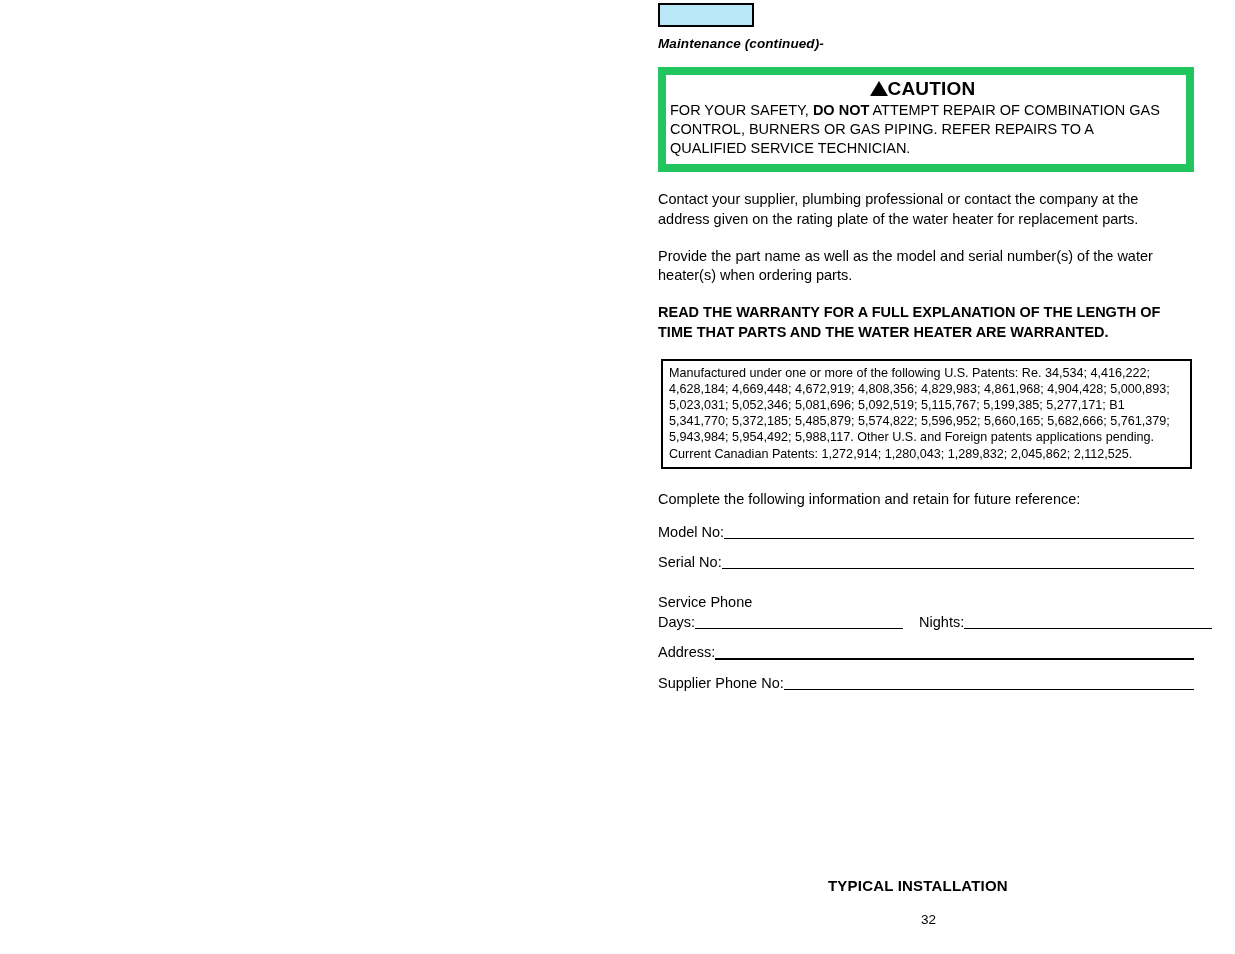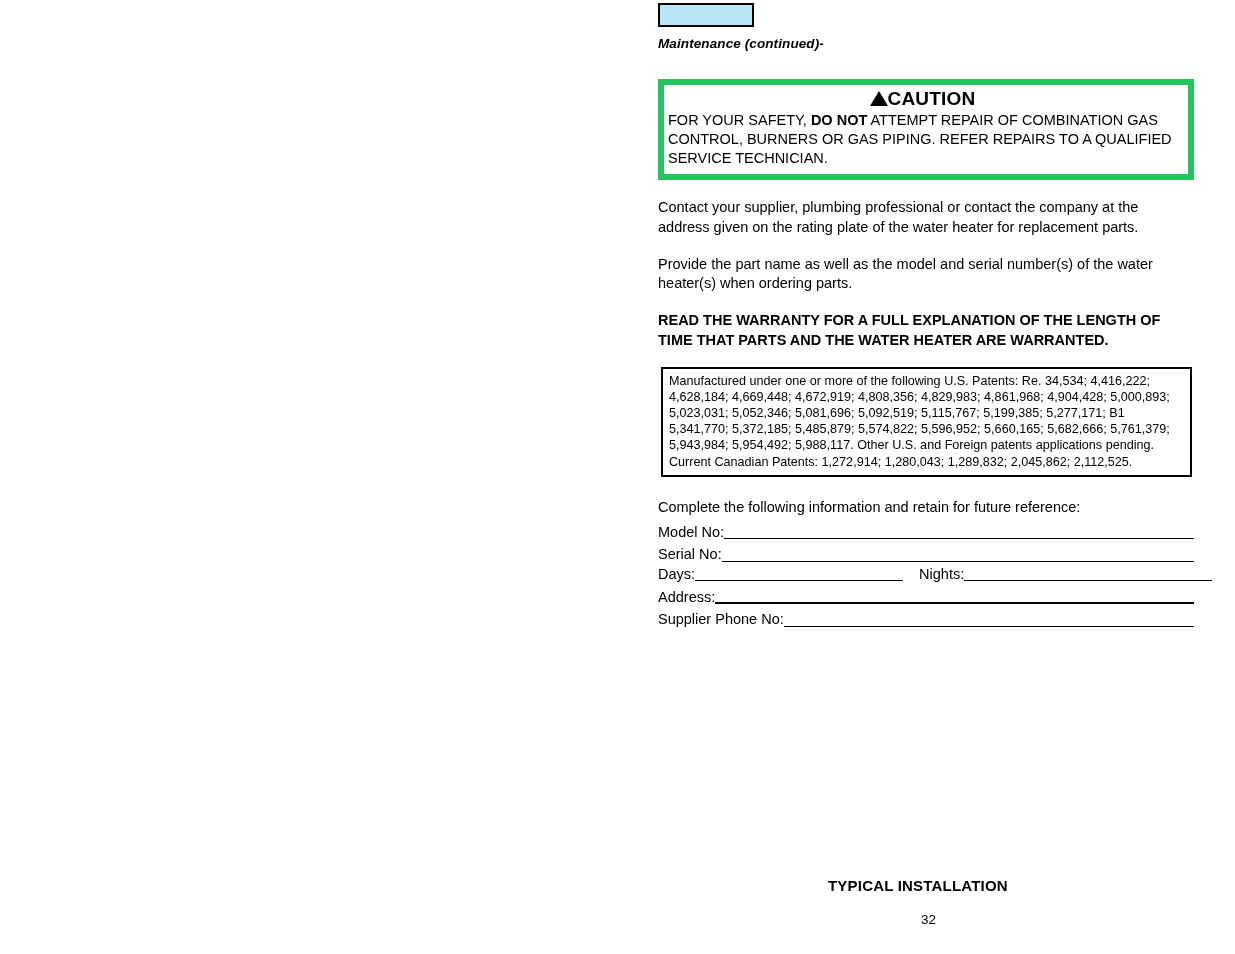--- a/index.html
+++ b/index.html
@@ -45,23 +45,23 @@
   .section-subtitle {
     font-size: 13.5px;
     font-weight: bold;
     font-style: italic;
     margin-top: 9px;
     letter-spacing: 0.1px;
   }
 
   
   .caution-box {
-    border: 6px solid #22c55e;
+    border: 8px solid #22c55e;
     box-sizing: border-box;
-    margin-top: 28px;
+    margin-top: 16px;
     padding: 4px 7px 6px 0;
     width: 536px;
   }
   .caution-head {
     text-align: center;
     font-size: 19px;
     font-weight: bold;
     letter-spacing: 0.2px;
     line-height: 1.05;
   }
@@ -107,23 +107,23 @@
   }
 
   .para-tight {
     font-size: 14.5px;
     line-height: 1.33;
     margin-top: 21px;
   }
 
   
   .field-row {
-    margin-top: 8px;
+    margin-top: 16px;
     display: flex;
-    align-items: center;
+    align-items: flex-start;
     font-size: 14.5px;
     white-space: nowrap;
   }
   .field-label {
     font-size: 14.5px;
     line-height: 1;
   }
   .rule {
     border-bottom: 1px solid #000000;
     height: 13px;
@@ -206,20 +206,21 @@
     <div class="field-row">
       <span class="field-label">Model No:</span>
       <span class="rule"></span>
     </div>
 
     <div class="field-row">
       <span class="field-label">Serial No:</span>
       <span class="rule"></span>
     </div>
 
+    <div class="service-phone-label">Service Phone</div>
 
     <div class="service-phone-row">
       <span class="field-label">Days:</span>
       <span class="rule fixed-1"></span>
       <span class="gap"></span>
       <span class="field-label">Nights:</span>
       <span class="rule fixed-2"></span>
     </div>
 
     <div class="field-row">

